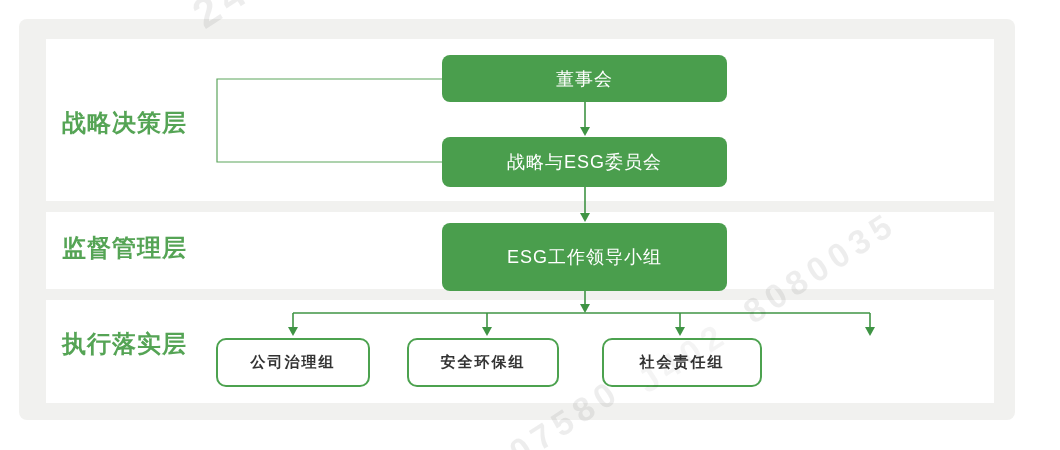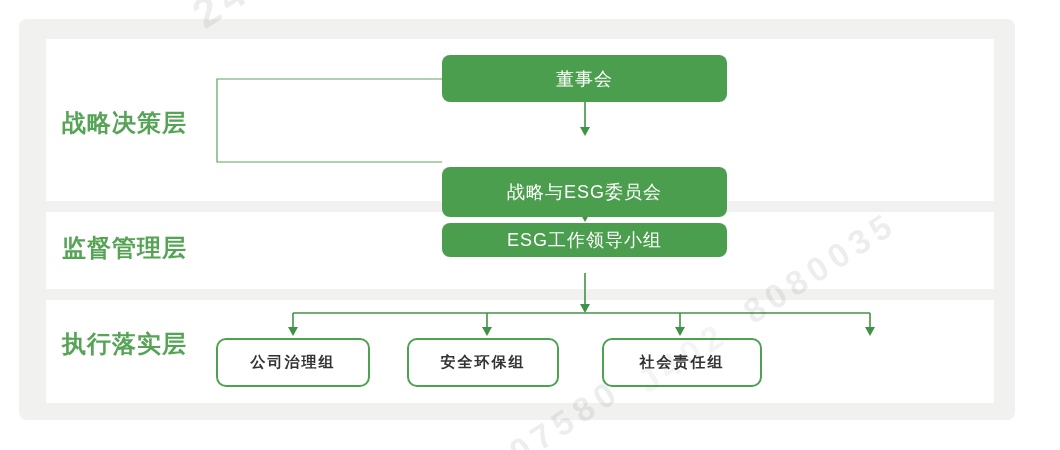--- a/index.html
+++ b/index.html
@@ -37,22 +37,22 @@
   .label3{top:333px;}
   .node{
     position:absolute;z-index:10;display:flex;align-items:center;justify-content:center;
     box-sizing:border-box;white-space:nowrap;
   }
   .node-green{
     left:442px;width:285px;background:var(--node-fill-green);
     border-radius:8px;color:#fff;font-size:18px;letter-spacing:1px;
   }
   .node-board{top:55px;height:47px;}
-  .node-committee{top:137px;height:50px;margin-top:30px;}
-  .node-leading{top:223px;height:34px;}
+  .node-committee{top:137px;height:50px;}
+  .node-leading{top:223px;height:68px;}
   .node-outline{
     top:338px;height:49px;background:#fff;
     border:2px solid var(--outline-green);border-radius:10px;
     color:var(--dark-text);font-size:15px;letter-spacing:2px;font-weight:bold;
   }
   .g1{left:216px;width:154px;}
   .g2{left:407px;width:152px;}
   .g3{left:602px;width:160px;}
   .g4{left:792px;width:156px;}
   .connectors{position:absolute;left:0;top:0;z-index:5;}

